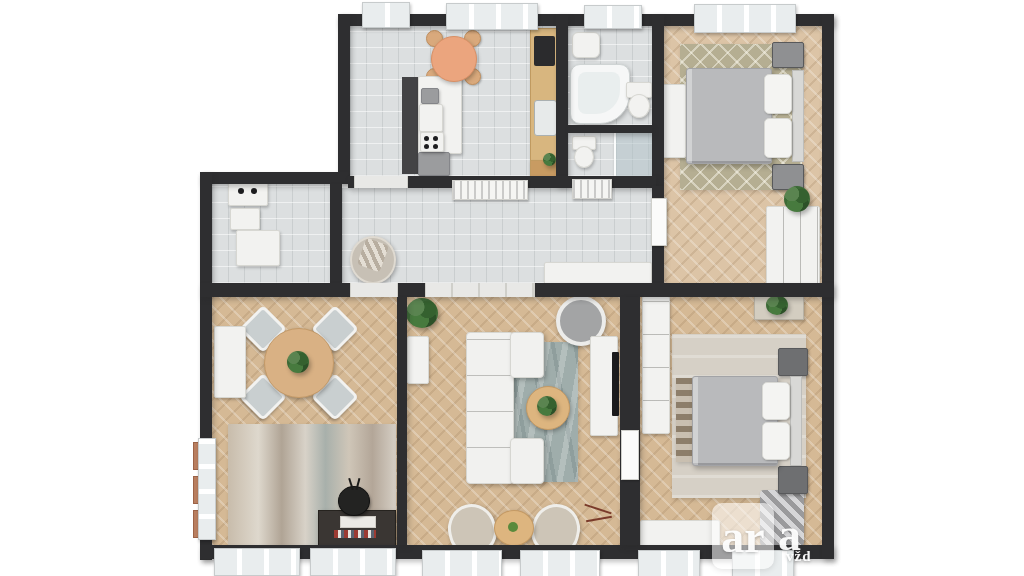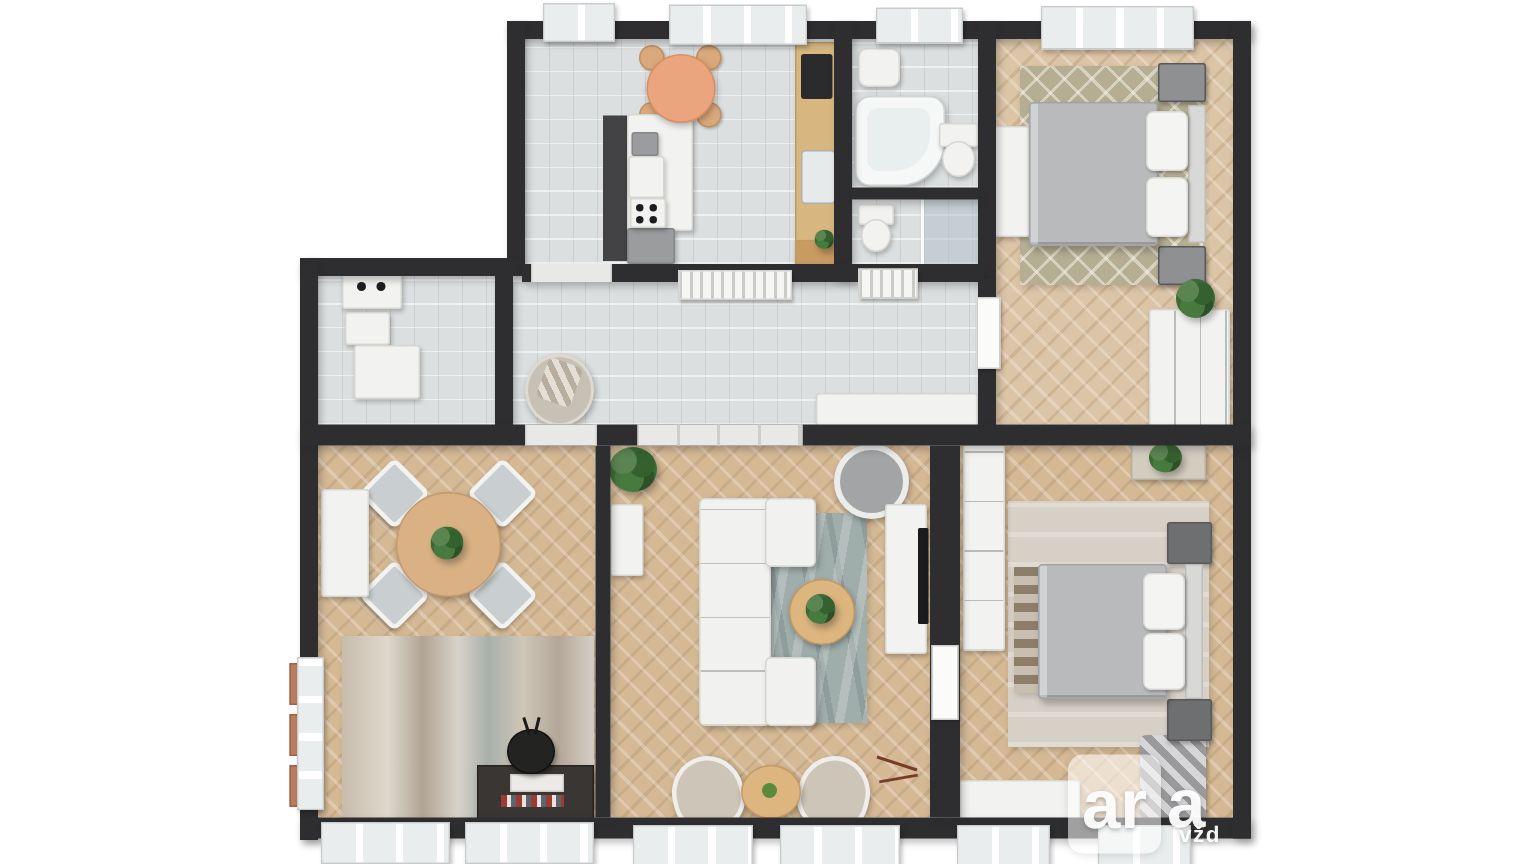--- a/index.html
+++ b/index.html
@@ -1,17 +1,17 @@
 <!DOCTYPE html>
 <html><head>
 <meta charset="utf-8">
 <style>
   html,body{margin:0;padding:0;background:#ffffff;}
   .scene{position:relative;width:1024px;height:576px;background:#ffffff;overflow:hidden;
-         font-family:Liberation Sans, sans-serif;}
+         font-family:Liberation Serif, serif;}
   
   .wall{position:absolute;background:#2e2e30;z-index:30;box-shadow:2px 3px 5px rgba(40,40,40,0.28);}
   .floor{position:absolute;z-index:1;}
   .floor-tile{background-color:#dcdfe0;background-image:
       repeating-linear-gradient(0deg, rgba(255,255,255,0.55) 0 1px, rgba(0,0,0,0) 1px 16px),
       repeating-linear-gradient(90deg, rgba(168,174,176,0.35) 0 1px, rgba(0,0,0,0) 1px 16px);}
   .floor-wood{background-color:#d5b995;background-image:
       repeating-linear-gradient(45deg, rgba(255,255,255,0.25) 0 2px, rgba(0,0,0,0) 2px 12px),
       repeating-linear-gradient(135deg, rgba(148,117,82,0.20) 0 2px, rgba(0,0,0,0) 2px 12px);}
   .floor-wood-light{background-color:#dcc4a6;}

